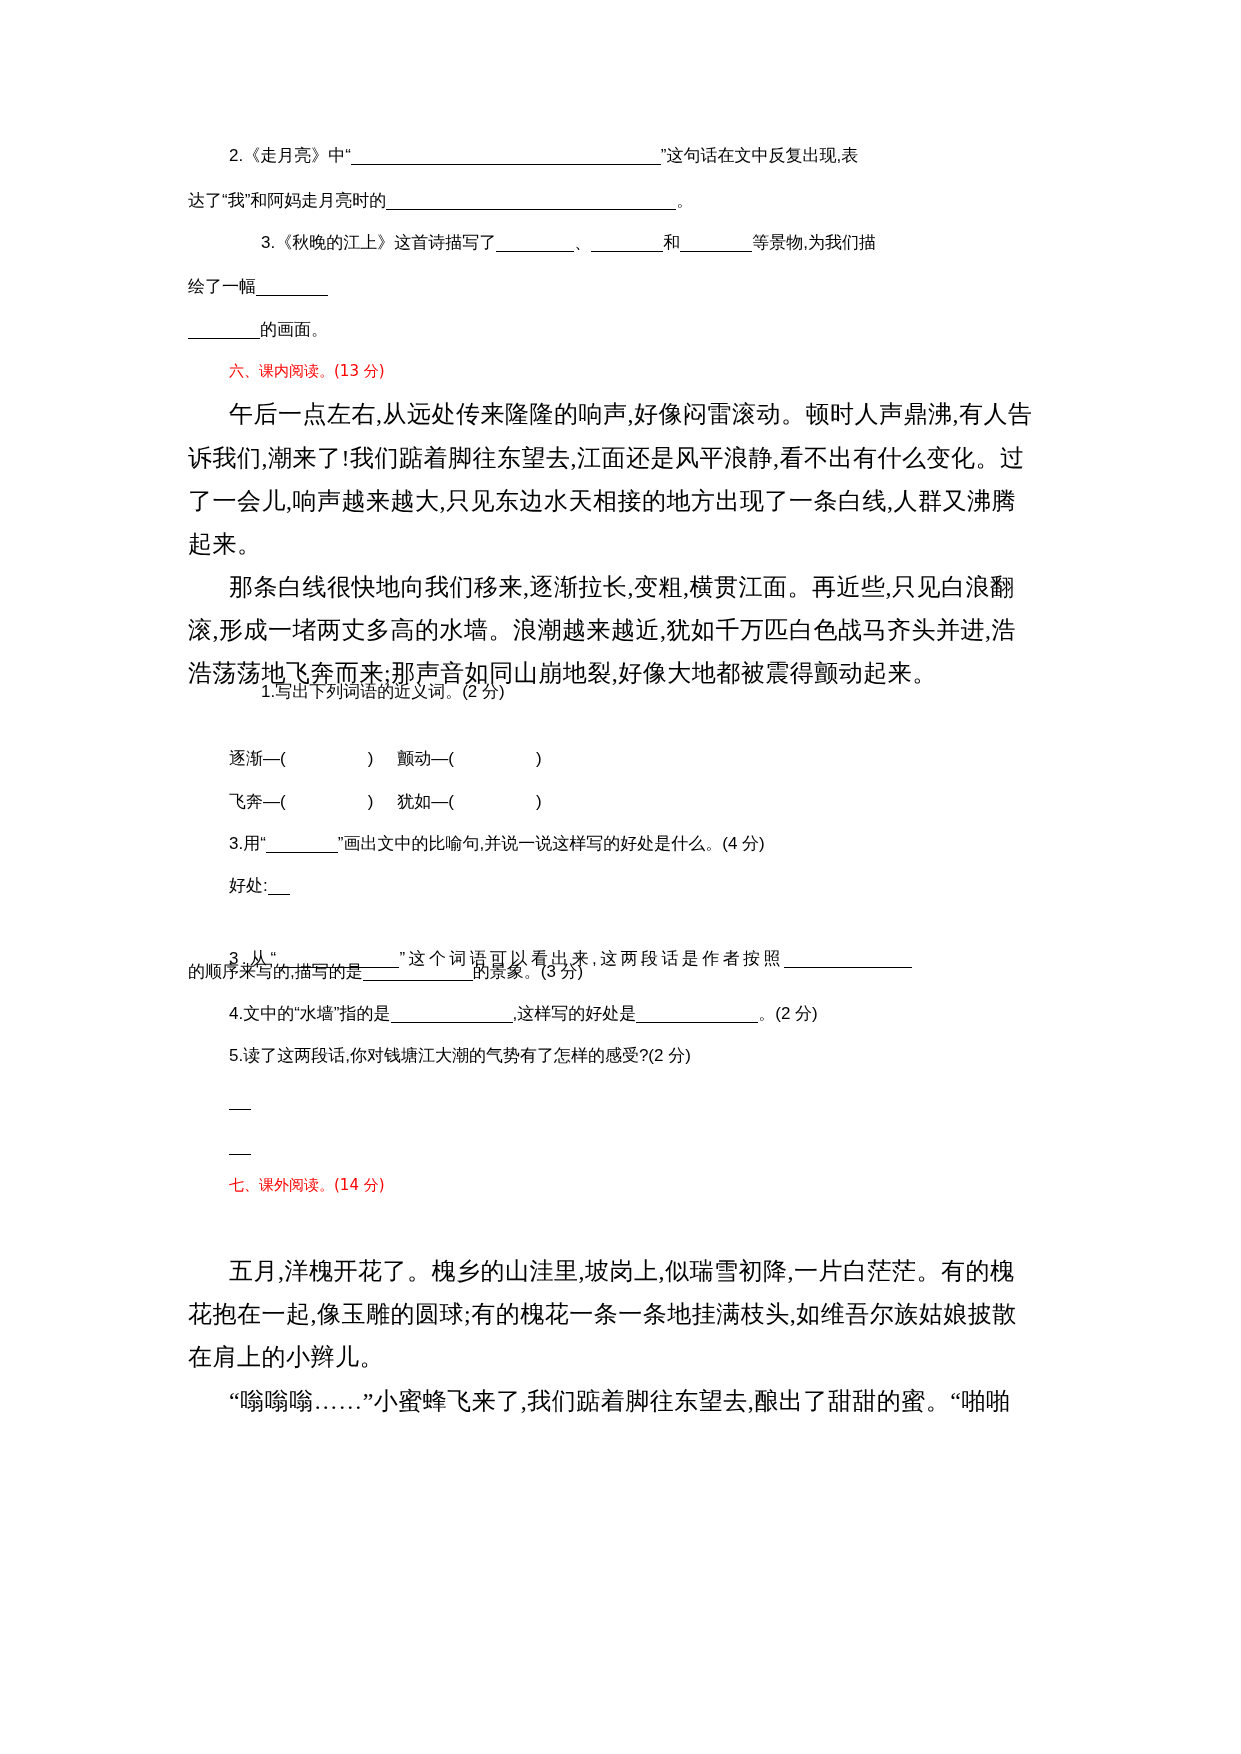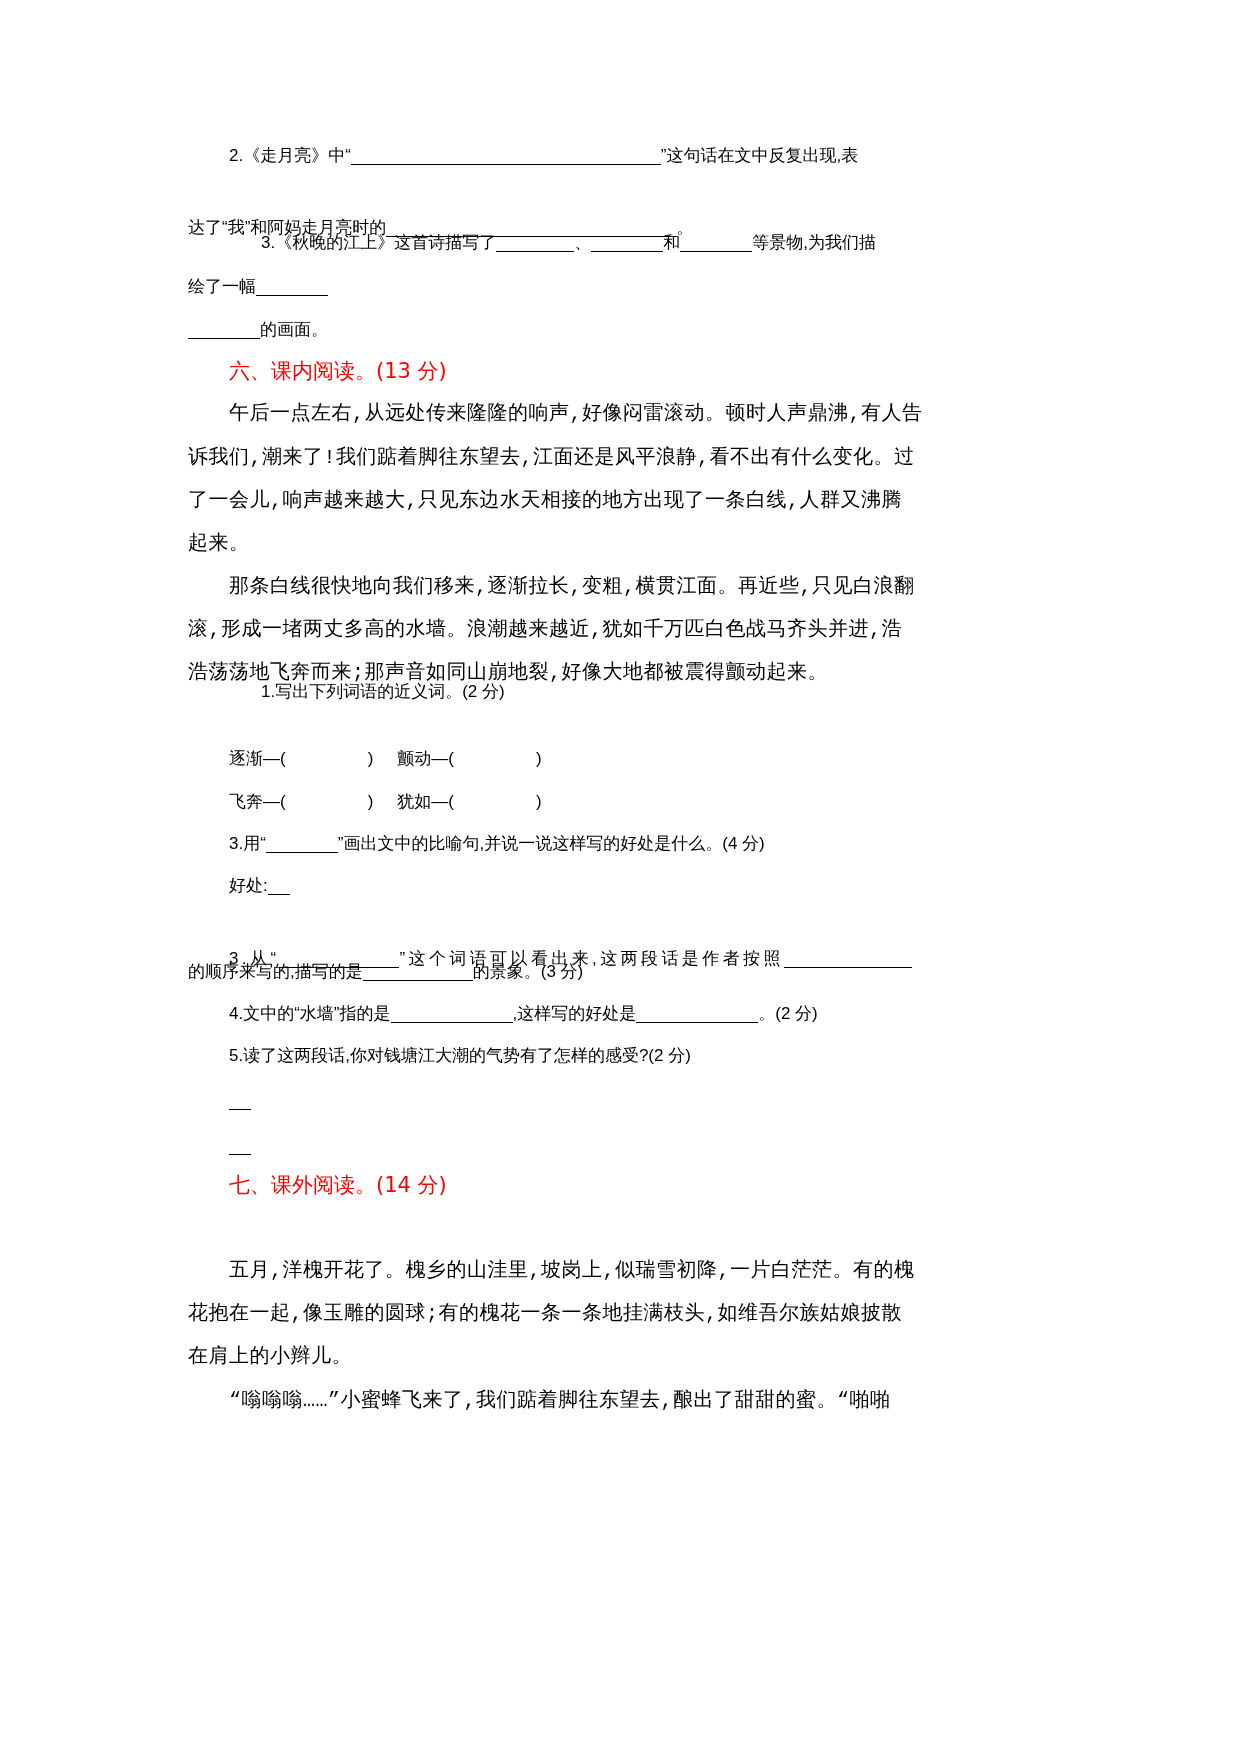--- a/index.html
+++ b/index.html
@@ -1,44 +1,44 @@
 <!DOCTYPE html>
 <html><head>
   <meta charset="utf-8">
   <style>
     html, body { margin: 0; padding: 0; background: #ffffff; }
     body { width: 1241px; height: 1754px; position: relative; overflow: hidden;
       font-family: "DejaVu Sans", "Liberation Sans", sans-serif; color: #000; }
     .line { position: absolute; left: 0; white-space: nowrap; font-size: 17px; line-height: 30px; }
     .q { font-family: "Liberation Sans", "DejaVu Sans", sans-serif; }
-    .serif { font-family: Liberation Mono, monospace; font-size: 20px; letter-spacing: 0.5px; }
+    .serif { font-family: Liberation Serif, serif; font-size: 24px; letter-spacing: 0.5px; }
     .ind { left: 229px; }
     .noind { left: 188px; }
-    .red { color: #ff0000; font-family: "DejaVu Sans", sans-serif; font-size: 21px; }
+    .red { color: #ff0000; font-family: "DejaVu Sans", sans-serif; font-size: 15px; }
     .blank { display: inline-block; border-bottom: 1.6px solid #000; height: 22px; vertical-align: -4px; }
     .w310 { width: 310px; }
     .w290 { width: 290px; }
     .w78 { width: 78px; }
     .w72 { width: 72px; }
     .w22 { width: 22px; }
     .w120 { width: 120px; }
     .w110 { width: 110px; }
     .w122 { width: 122px; }
     .w128 { width: 128px; }
     .par { display: inline-block; width: 82px; }
     .pair-gap { display: inline-block; width: 24px; }
     .spaced { letter-spacing: 3.4px; }
   </style>
 </head>
 <body>
 
 <div class="line q ind" style="top:141px;">
   <span>2.《走月亮》中“</span><span class="blank w310"></span><span>”这句话在文中反复出现,表</span>
 </div>
-<div class="line q noind" style="top:186px;margin-top:27px;">
+<div class="line q noind" style="top:186px;">
   <span>达了“我”和阿妈走月亮时的</span><span class="blank w290"></span><span>。</span>
 </div>
 
 <div class="line q ind" style="top:228px;margin-left:32px;">
   <span>3.《秋晚的江上》这首诗描写了</span><span class="blank w78"></span><span>、</span><span class="blank w72"></span><span>和</span><span class="blank w72"></span><span>等景物,为我们描</span>
 </div>
 <div class="line q noind" style="top:272px;">
   <span>绘了一幅</span><span class="blank w72"></span>
 </div>
 <div class="line q noind" style="top:315px;">

